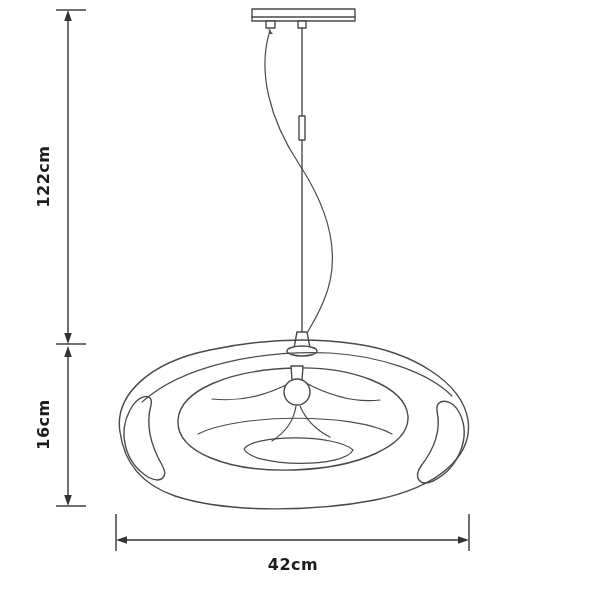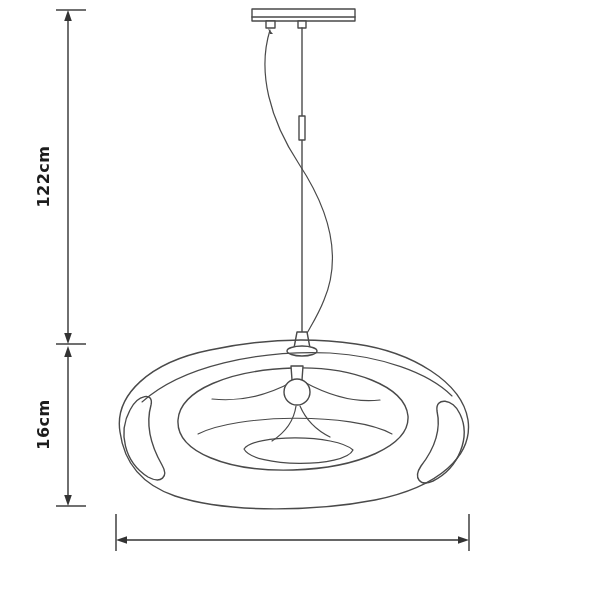--- a/index.html
+++ b/index.html
@@ -140,14 +140,15 @@
         <polygon points="116,540 127,536.2 127,543.8" stroke="none"></polygon>
         <polygon points="469,540 458,536.2 458,543.8" stroke="none"></polygon>
       </g>
     </g>
   </svg>
 
   <div class="dim-label vertical" style="left: 8px; top: 167px;">122cm</div>
 
   <div class="dim-label vertical" style="left: 8px; top: 415px;">16cm</div>
 
+  <div class="dim-label horizontal" style="left: 253px; top: 555px;">42cm</div>
 
 </div>
 
 </body></html>

